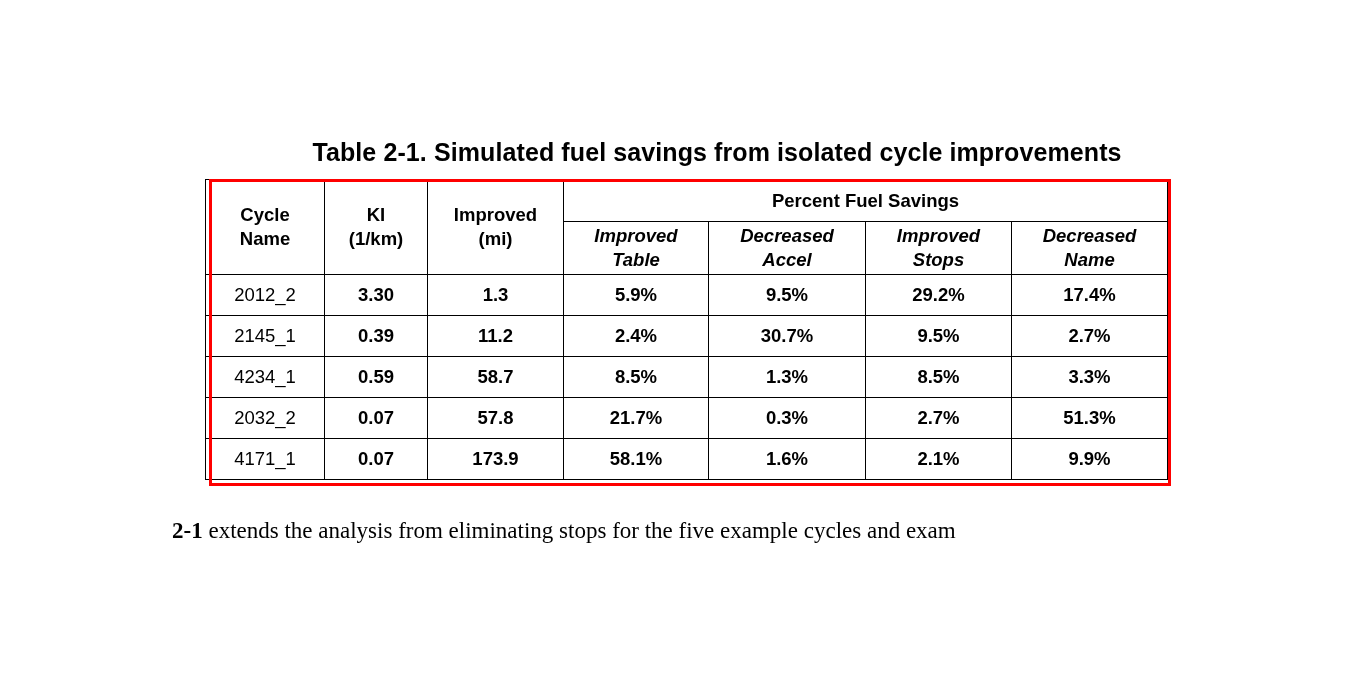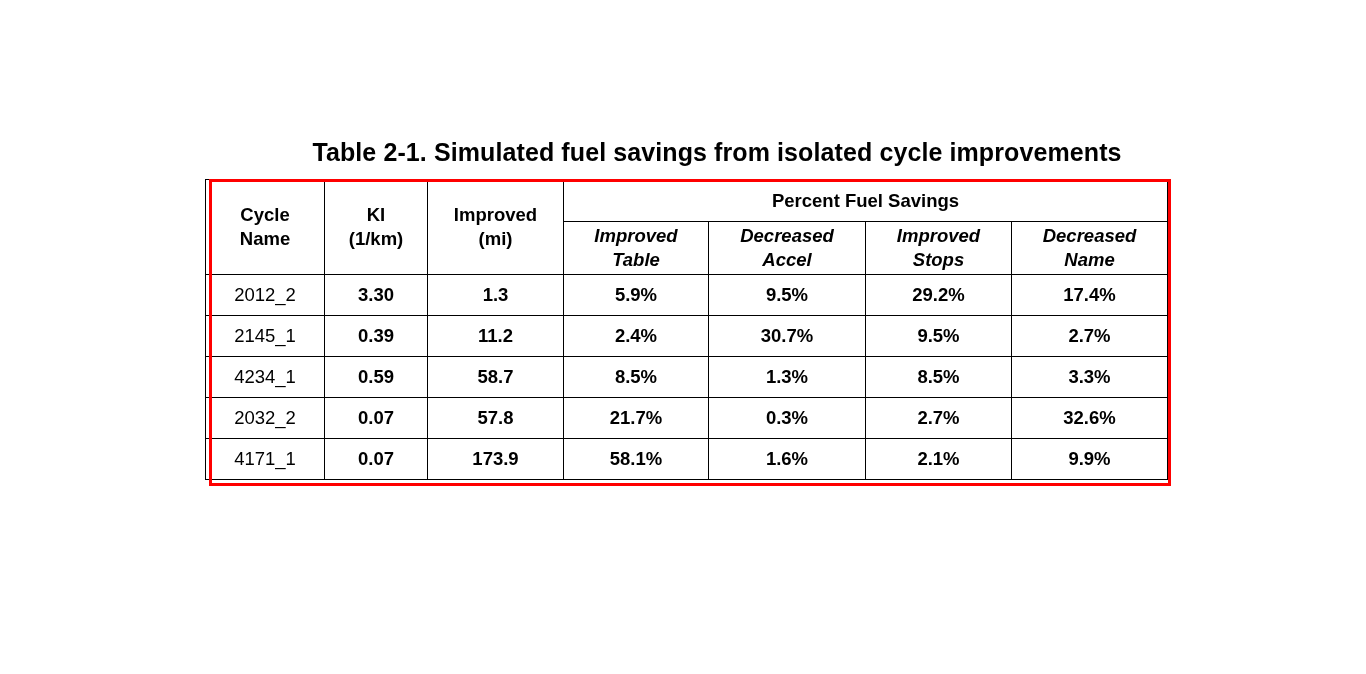--- a/index.html
+++ b/index.html
@@ -187,31 +187,34 @@
           <td class="cell">8.5%</td>
           <td class="cell">3.3%</td>
         </tr>
         <tr>
           <td class="cell name">2032_2</td>
           <td class="cell">0.07</td>
           <td class="cell">57.8</td>
           <td class="cell">21.7%</td>
           <td class="cell">0.3%</td>
           <td class="cell">2.7%</td>
-          <td class="cell">32.6%</td>
+          <td class="cell">51.3%</td>
         </tr>
         <tr>
           <td class="cell name">4171_1</td>
           <td class="cell">0.07</td>
           <td class="cell">173.9</td>
           <td class="cell">58.1%</td>
           <td class="cell">1.6%</td>
           <td class="cell">2.1%</td>
           <td class="cell">9.9%</td>
         </tr>
       </tbody>
     </table>
   </div>
 
   <div class="outer-frame"></div>
 
+  <div class="body-text">
+    <span class="lead">2-1</span><span> extends the analysis from eliminating stops for the five example cycles and exam</span>
+  </div>
 
 </div>
 
 </body></html>

